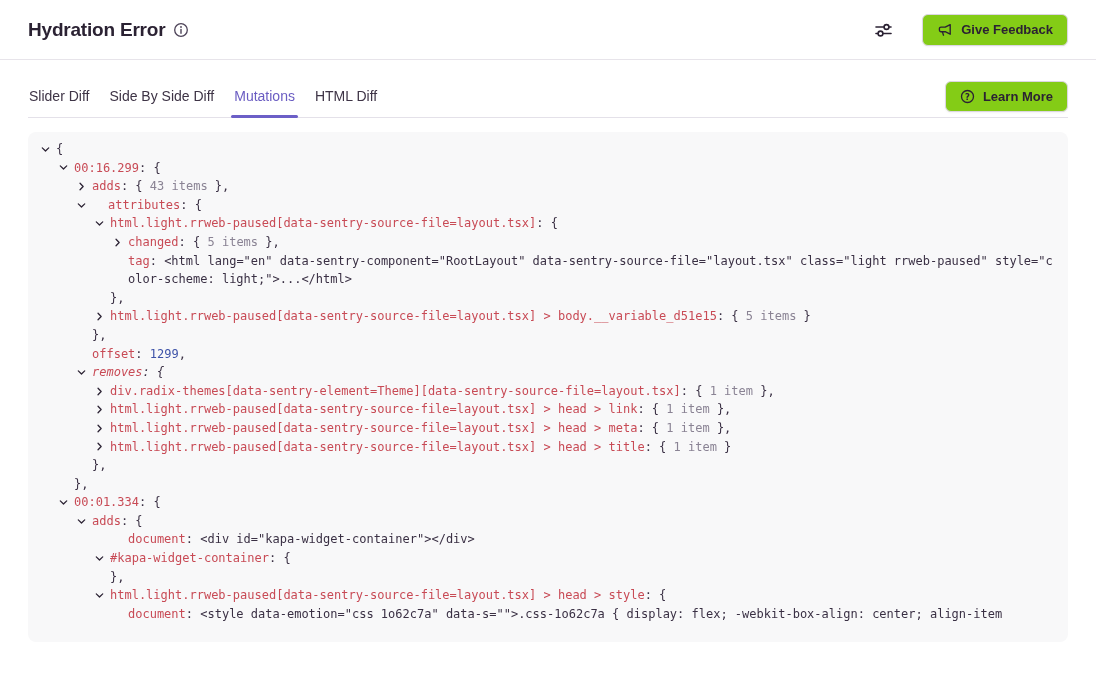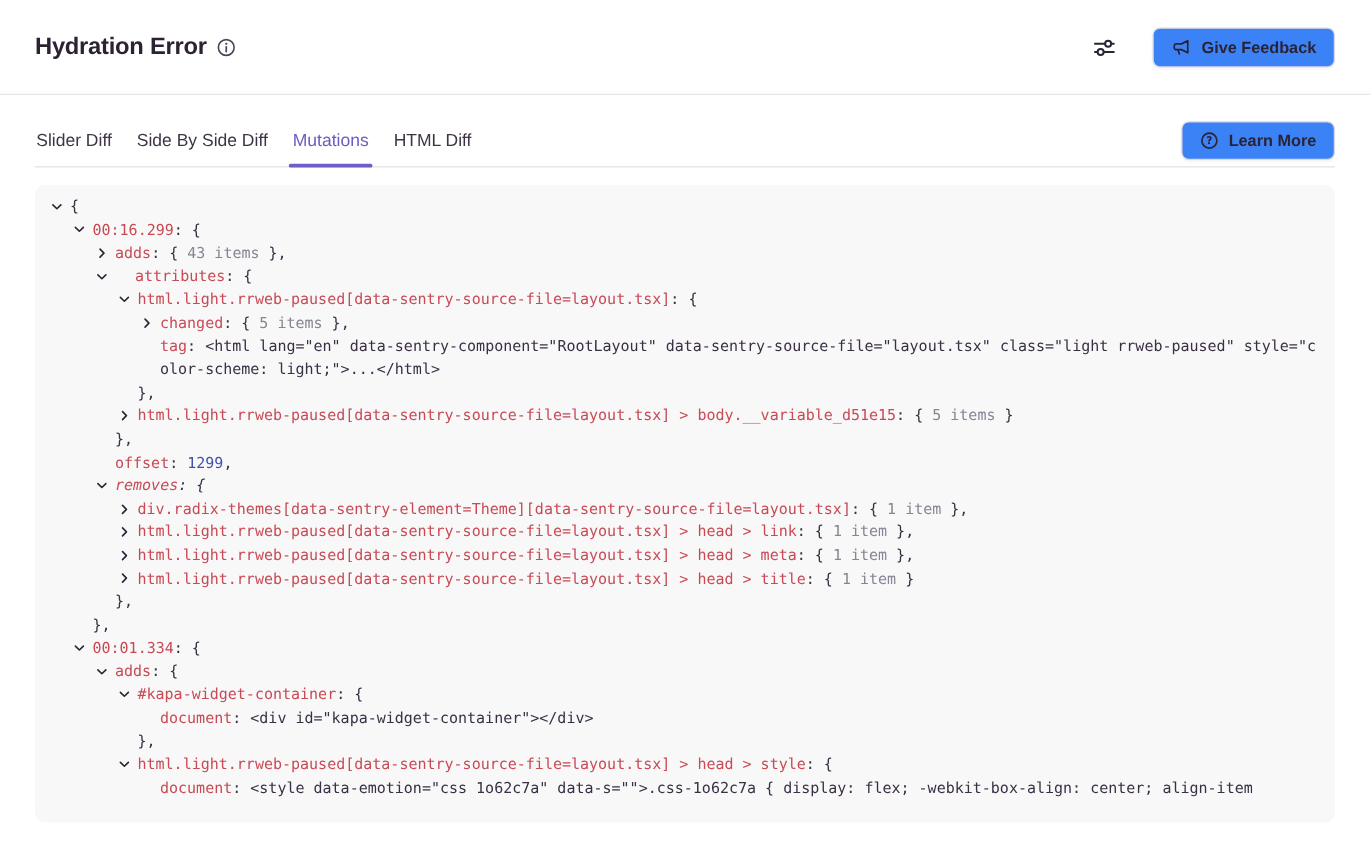--- a/index.html
+++ b/index.html
@@ -1,26 +1,26 @@
 <!DOCTYPE html>
 <html><head>
 <meta charset="utf-8">
 <style>
   * { margin:0; padding:0; box-sizing:border-box; }
   html,body { width:1096px; height:682px; overflow:hidden; background:#fff;
     font-family:"Liberation Sans", sans-serif; color:#2b2233; }
 
   
-  .header { height:76px; display:flex; align-items:center; padding:0 28px;
+  .header { height:60px; display:flex; align-items:center; padding:0 28px;
     border-bottom:1px solid #e7e4ea; }
   .title { font-size:19px; font-weight:700; letter-spacing:-0.2px; color:#2b2233; }
   .info-ic { margin-left:8px; display:inline-flex; align-items:center; }
   .hdr-right { margin-left:auto; display:flex; align-items:center; gap:26px; }
   .icon-btn { background:none; border:none; cursor:pointer; display:flex; align-items:center; padding:2px; }
-  .btn { display:inline-flex; align-items:center; gap:8px; background:#3b82f6;
+  .btn { display:inline-flex; align-items:center; gap:8px; background:#84cc16;
     border:1px solid #dcd6e2; border-radius:6px; padding:7px 14px;
     font-size:13px; font-weight:700; color:#2b2233; cursor:pointer;
     box-shadow:0 1px 2px rgba(43,34,51,0.05);
     font-family:"Liberation Sans", sans-serif; }
 
   
   .tabbar { margin:20px 28px 0; display:flex; align-items:center;
     border-bottom:1px solid #e4e1e9; position:relative; }
   .tab-list { display:flex; gap:18px; }
   .tab { font-size:14px; color:#3e3446; padding:8px 1px 13px; cursor:pointer; position:relative; white-space:nowrap; }
@@ -225,31 +225,31 @@
         <span class="tsegs"><span class="seg-k">00:01.334</span><span class="seg-p">: {</span></span>
       </div>
       <div class="trow" style="padding-left: 36px;">
         <span class="chev">
           <svg width="11" height="11" viewBox="0 0 12 12" fill="none">
             <polyline points="2.5,4.2 6,7.6 9.5,4.2" stroke="#2b2233" stroke-width="1.4" stroke-linecap="round" stroke-linejoin="round"></polyline>
           </svg>
         </span>
         <span class="tsegs"><span class="seg-k">adds</span><span class="seg-p">: {</span></span>
       </div>
+      <div class="trow" style="padding-left: 72px;">
+        <span class="chev"></span>
+        <span class="tsegs"><span class="seg-k">document</span><span class="seg-p">: </span><span class="seg-v">&lt;div id="kapa-widget-container"&gt;&lt;/div&gt;</span></span>
+      </div>
       <div class="trow" style="padding-left: 54px;">
         <span class="chev">
           <svg width="11" height="11" viewBox="0 0 12 12" fill="none">
             <polyline points="2.5,4.2 6,7.6 9.5,4.2" stroke="#2b2233" stroke-width="1.4" stroke-linecap="round" stroke-linejoin="round"></polyline>
           </svg>
         </span>
         <span class="tsegs"><span class="seg-k">#kapa-widget-container</span><span class="seg-p">: {</span></span>
-      </div>
-      <div class="trow" style="padding-left: 72px;">
-        <span class="chev"></span>
-        <span class="tsegs"><span class="seg-k">document</span><span class="seg-p">: </span><span class="seg-v">&lt;div id="kapa-widget-container"&gt;&lt;/div&gt;</span></span>
       </div>
       <div class="trow" style="padding-left: 54px;">
         <span class="chev"></span>
         <span class="tsegs"><span class="seg-p">},</span></span>
       </div>
       <div class="trow" style="padding-left: 54px;">
         <span class="chev">
           <svg width="11" height="11" viewBox="0 0 12 12" fill="none">
             <polyline points="2.5,4.2 6,7.6 9.5,4.2" stroke="#2b2233" stroke-width="1.4" stroke-linecap="round" stroke-linejoin="round"></polyline>
           </svg>

